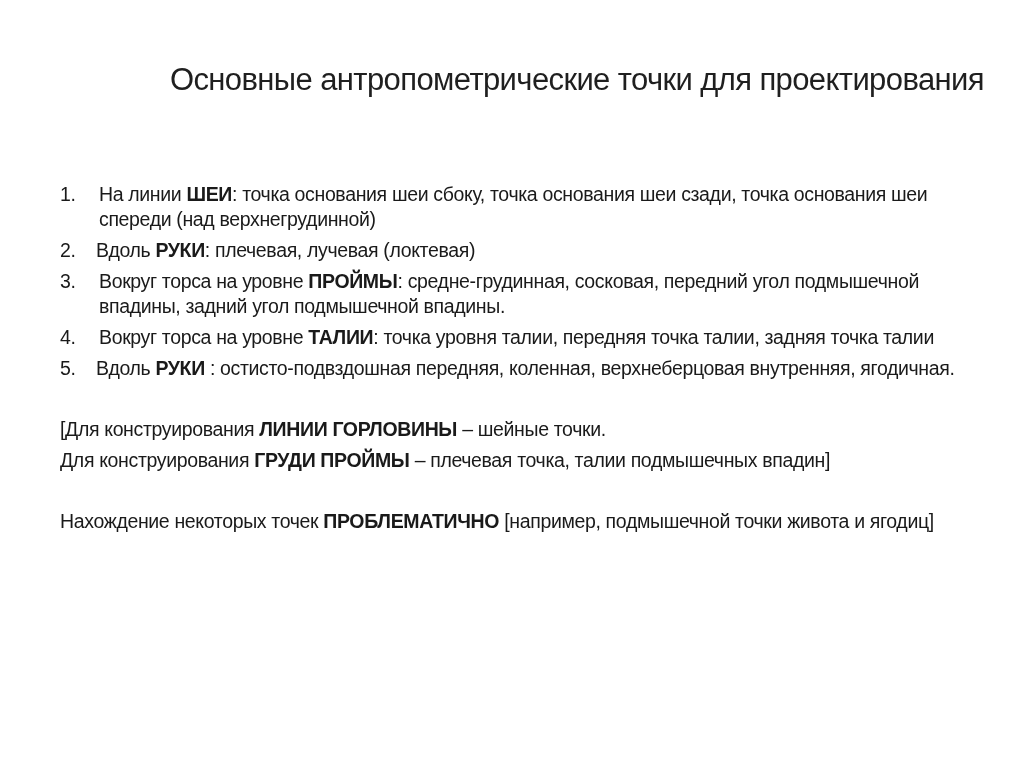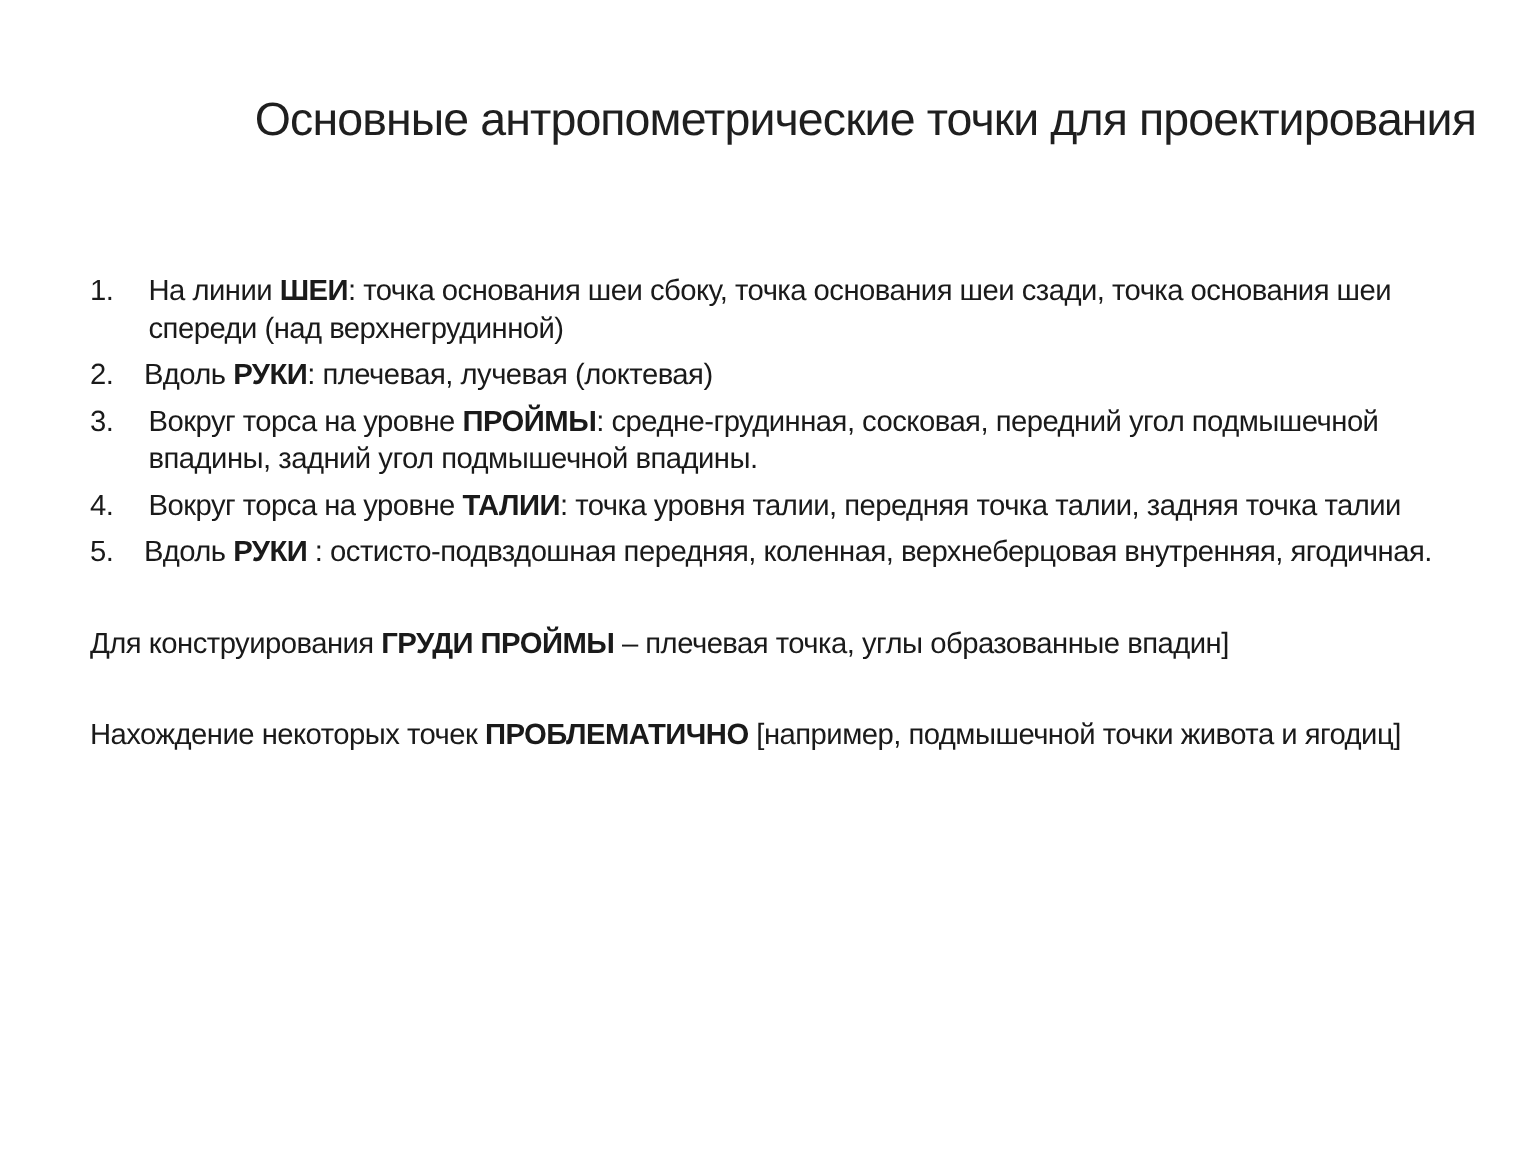--- a/index.html
+++ b/index.html
@@ -46,18 +46,19 @@
     <span class="num">4.</span>
     <span class="txt"><span>Вокруг торса на уровне </span><b>ТАЛИИ</b><span>: точка уровня талии, передняя точка талии, задняя точка талии</span></span>
   </div>
   <div class="item">
     <span class="num">5.</span>
     <span class="txt" style="padding-left:36px"><span>Вдоль </span><b>РУКИ</b><span> : остисто-подвздошная передняя, коленная, верхнеберцовая внутренняя, ягодичная.</span></span>
   </div>
 
   <div class="gap"></div>
 
-  <div class="para"><span>Для конструирования </span><b>ГРУДИ ПРОЙМЫ</b><span> – плечевая точка, углы образованные впадин]</span></div>
+  <div class="para"><span>[Для конструирования </span><b>ЛИНИИ ГОРЛОВИНЫ</b><span> – шейные точки.</span></div>
+  <div class="para"><span>Для конструирования </span><b>ГРУДИ ПРОЙМЫ</b><span> – плечевая точка, талии подмышечных впадин]</span></div>
 
   <div class="gap"></div>
 
   <div class="para hang"><span>Нахождение некоторых точек </span><b>ПРОБЛЕМАТИЧНО</b><span> [например, подмышечной точки живота и ягодиц]</span></div>
 </div>
 
 </body></html>

